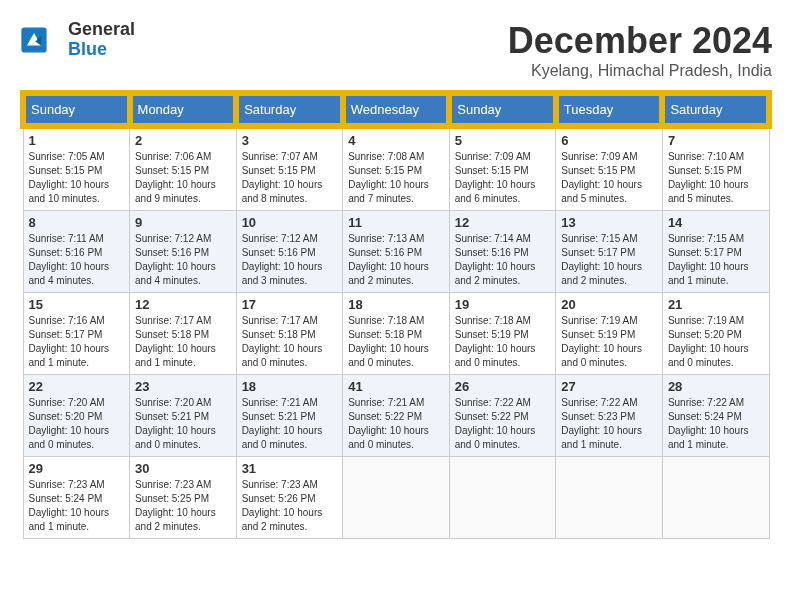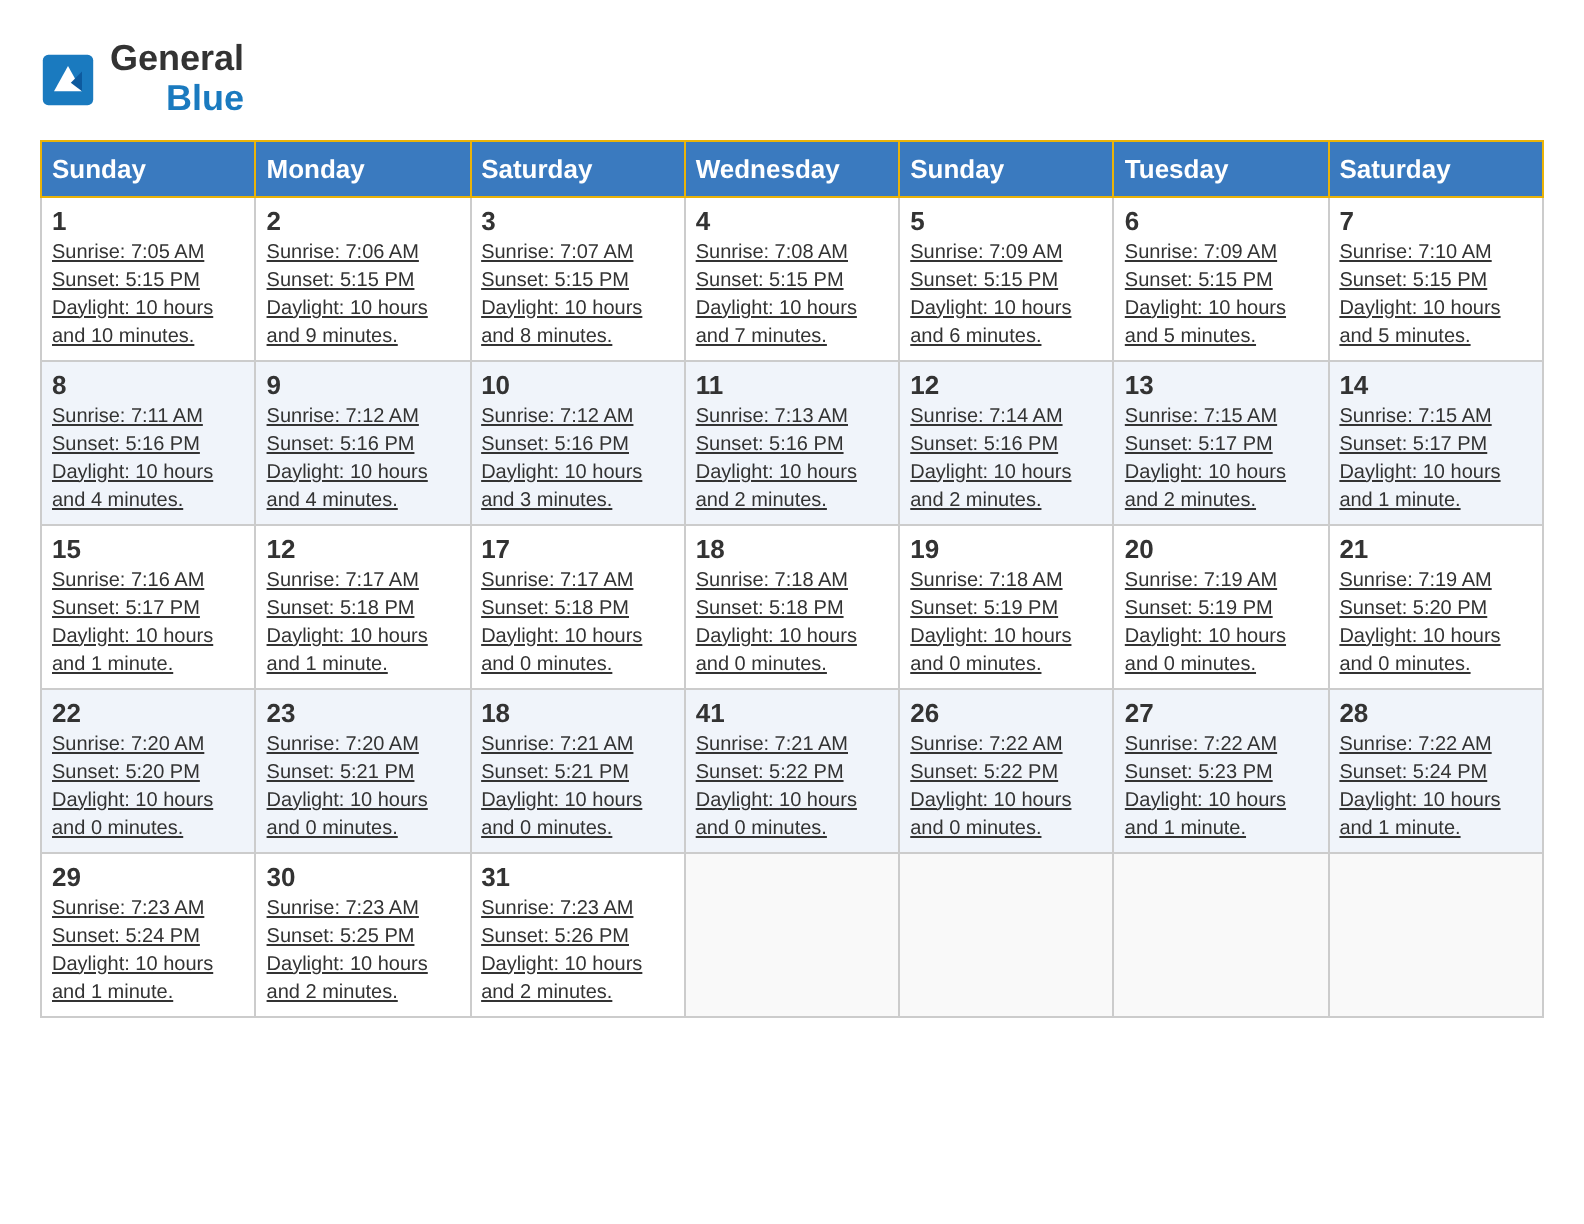--- a/index.html
+++ b/index.html
@@ -12,21 +12,21 @@
     }
     .header-area {
       display: flex;
       justify-content: space-between;
       align-items: flex-start;
       margin-bottom: 10px;
     }
     .logo {
       display: flex;
       align-items: center;
-      gap: 7px;
+      gap: 20px;
     }
     .logo-text {
       font-size: 18px;
       font-weight: bold;
       color: #333;
       line-height: 1.1;
     }
     .logo-icon {
       width: 28px;
       height: 28px;
@@ -47,22 +47,22 @@
       width: 100%;
       border-collapse: collapse;
       font-size: 11px;
     }
     thead tr th {
       background-color: #3a7abf;
       color: #fff;
       text-align: left;
       padding: 6px 5px;
       font-size: 13px;
-      font-weight: bold;
-      border: 1px solid #eab308;
+      font-weight: normal;
+      border: 6px solid #eab308;
     }
     tbody tr td {
       border: 1px solid #ccc;
       vertical-align: top;
       padding: 4px 5px;
       height: 80px;
       width: calc(100% / 7);
       background: #fff;
     }
     tbody tr:nth-child(even) td {
@@ -72,40 +72,43 @@
       font-size: 13px;
       font-weight: bold;
       color: #333;
       display: block;
       margin-bottom: 2px;
     }
     .day-info {
       color: #333;
       font-size: 10px;
       line-height: 1.4;
-      text-decoration: underline;
     }
     .empty-cell {
       background: #f9f9f9 !important;
     }
   </style>
 </head>
 <body>
 
 <div class="header-area">
   <div class="logo">
     <svg class="logo-icon" viewBox="0 0 40 40">
       <rect x="2" y="2" width="36" height="36" rx="4" fill="#1a7abf"></rect>
       <polygon points="10,28 20,10 30,28" fill="white"></polygon>
       <polygon points="22,22 30,14 30,28" fill="#0d5a9e"></polygon>
     </svg>
     <div class="logo-text">
       <div>General</div>
-      <div style="color:#1a7abf;text-align:right;">Blue</div>
+      <div style="color:#1a7abf;">Blue</div>
     </div>
+  </div>
+  <div class="title-area">
+    <div class="calendar-title">December 2024</div>
+    <div class="calendar-subtitle">Kyelang, Himachal Pradesh, India</div>
   </div>
 </div>
 
 <table>
   <thead>
     <tr>
       <th>Sunday</th>
       <th>Monday</th>
       <th>Saturday</th>
       <th>Wednesday</th>

